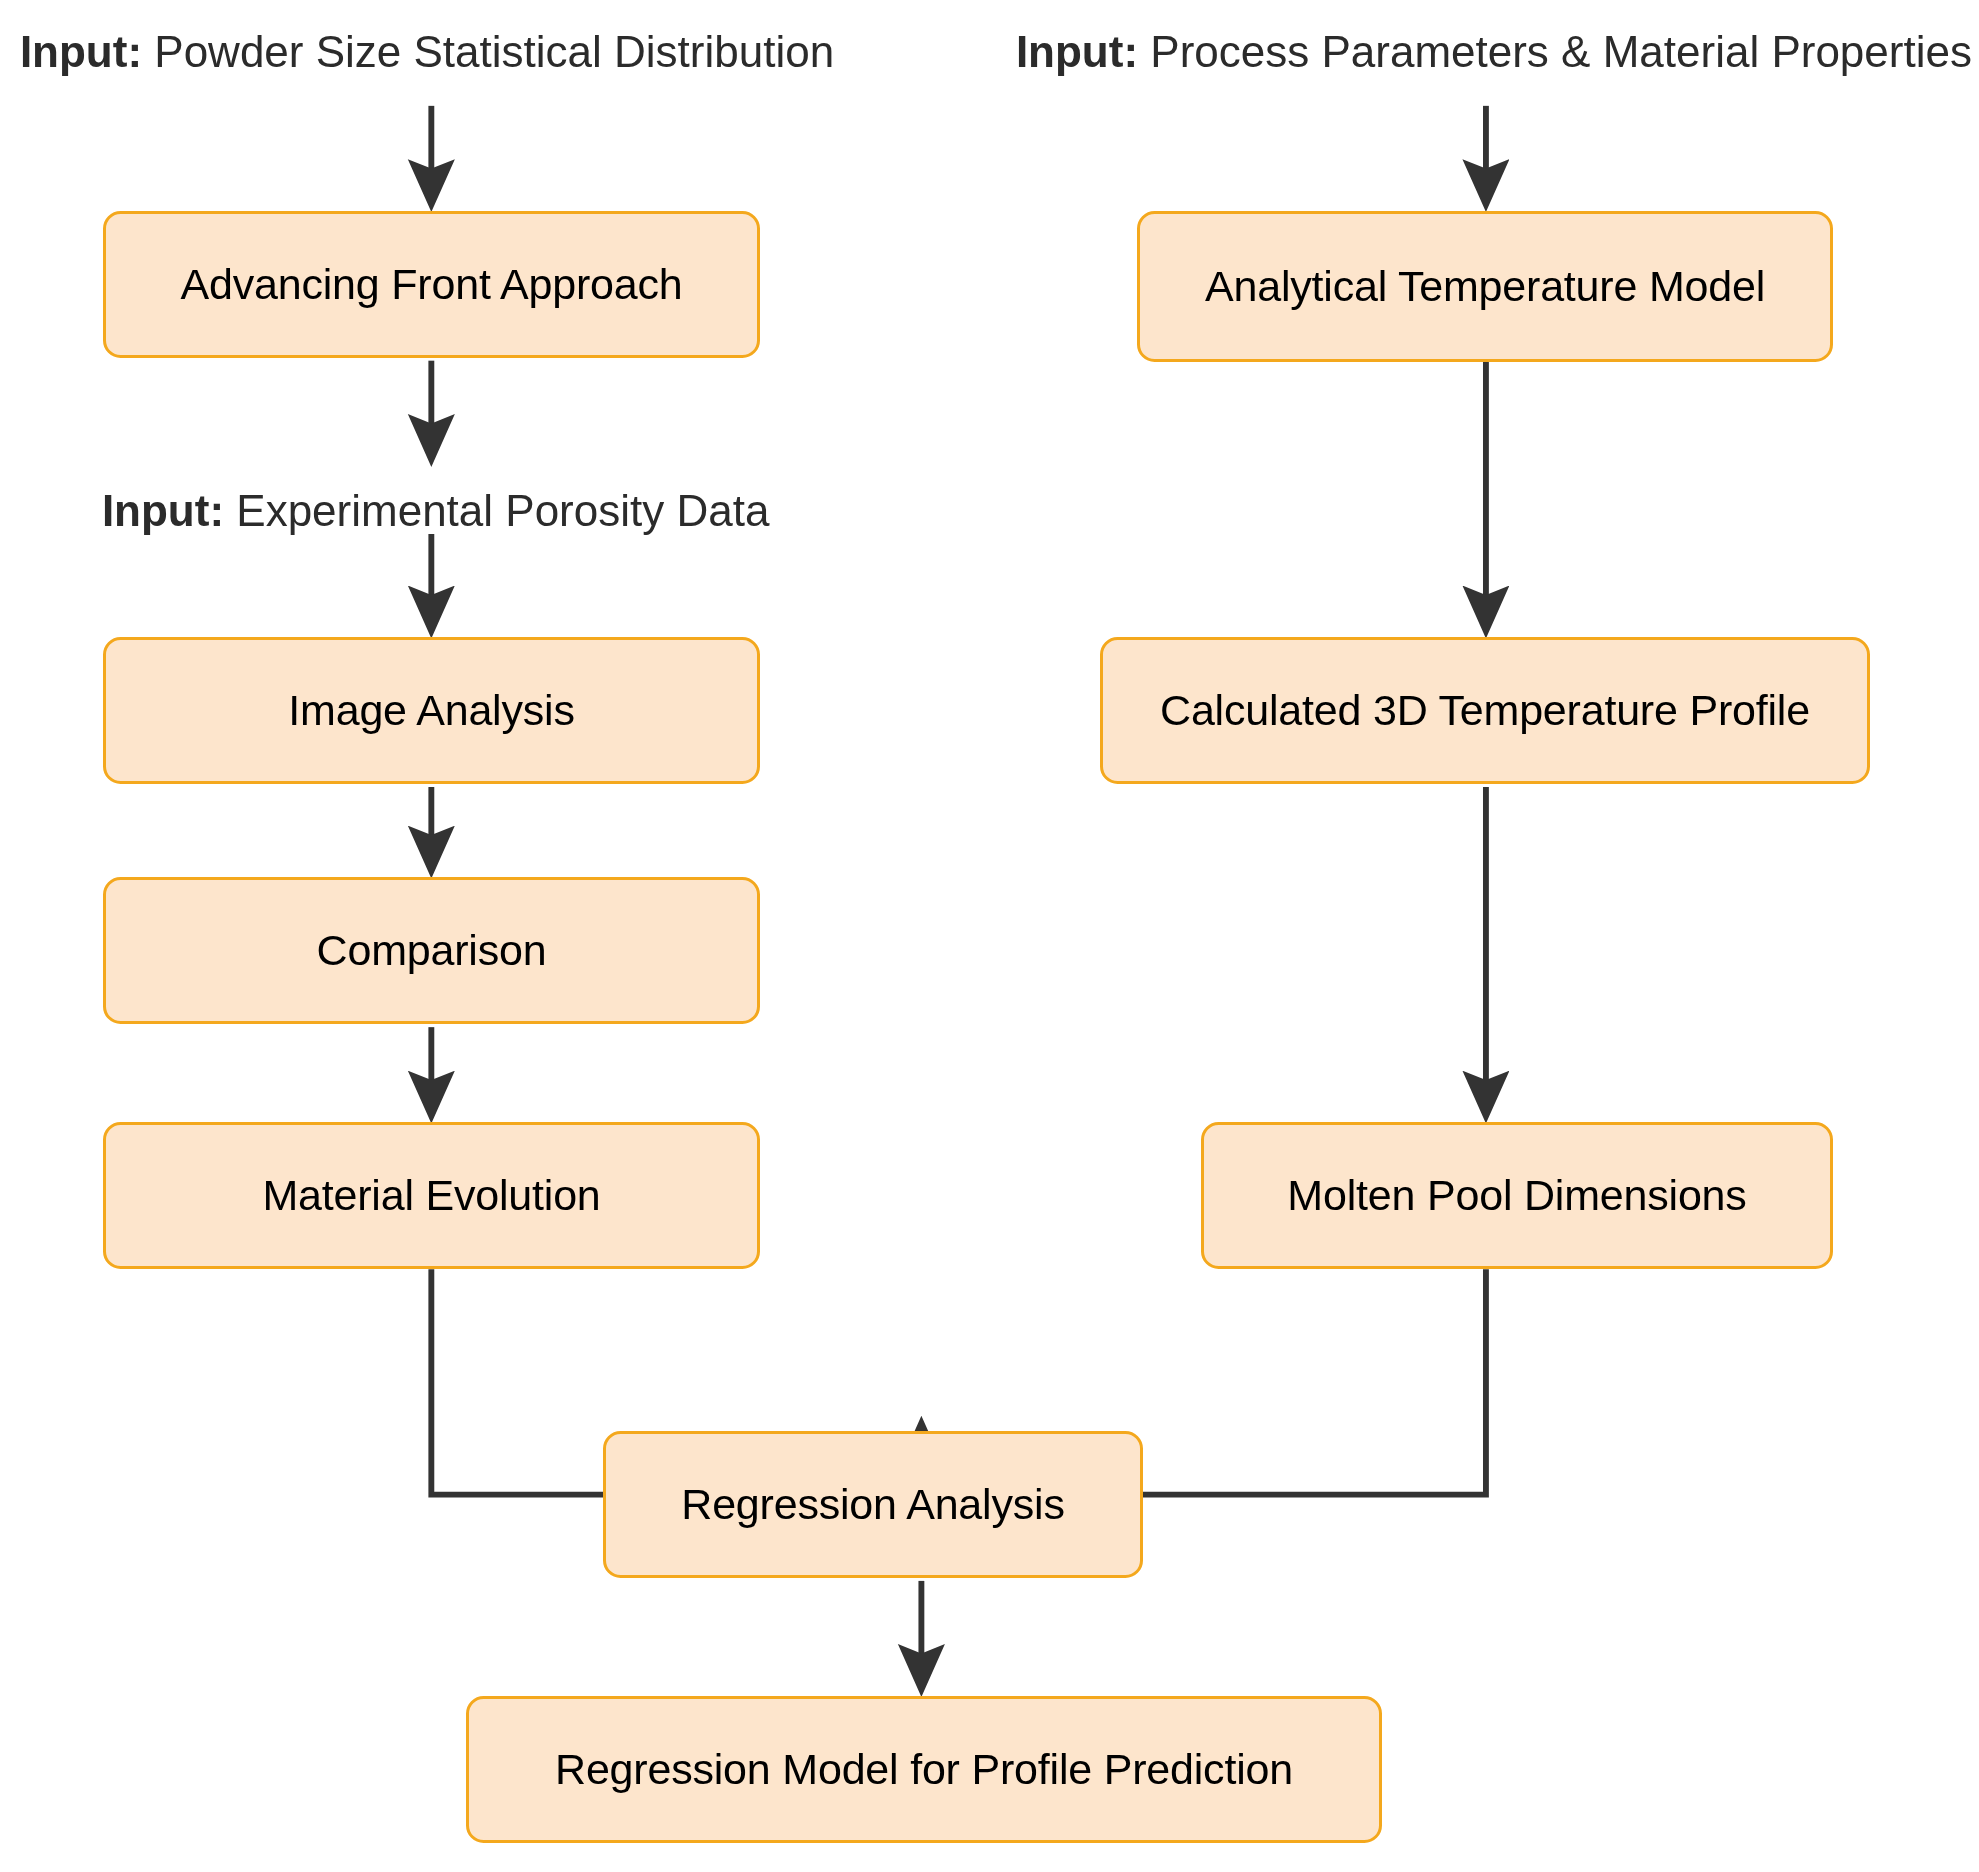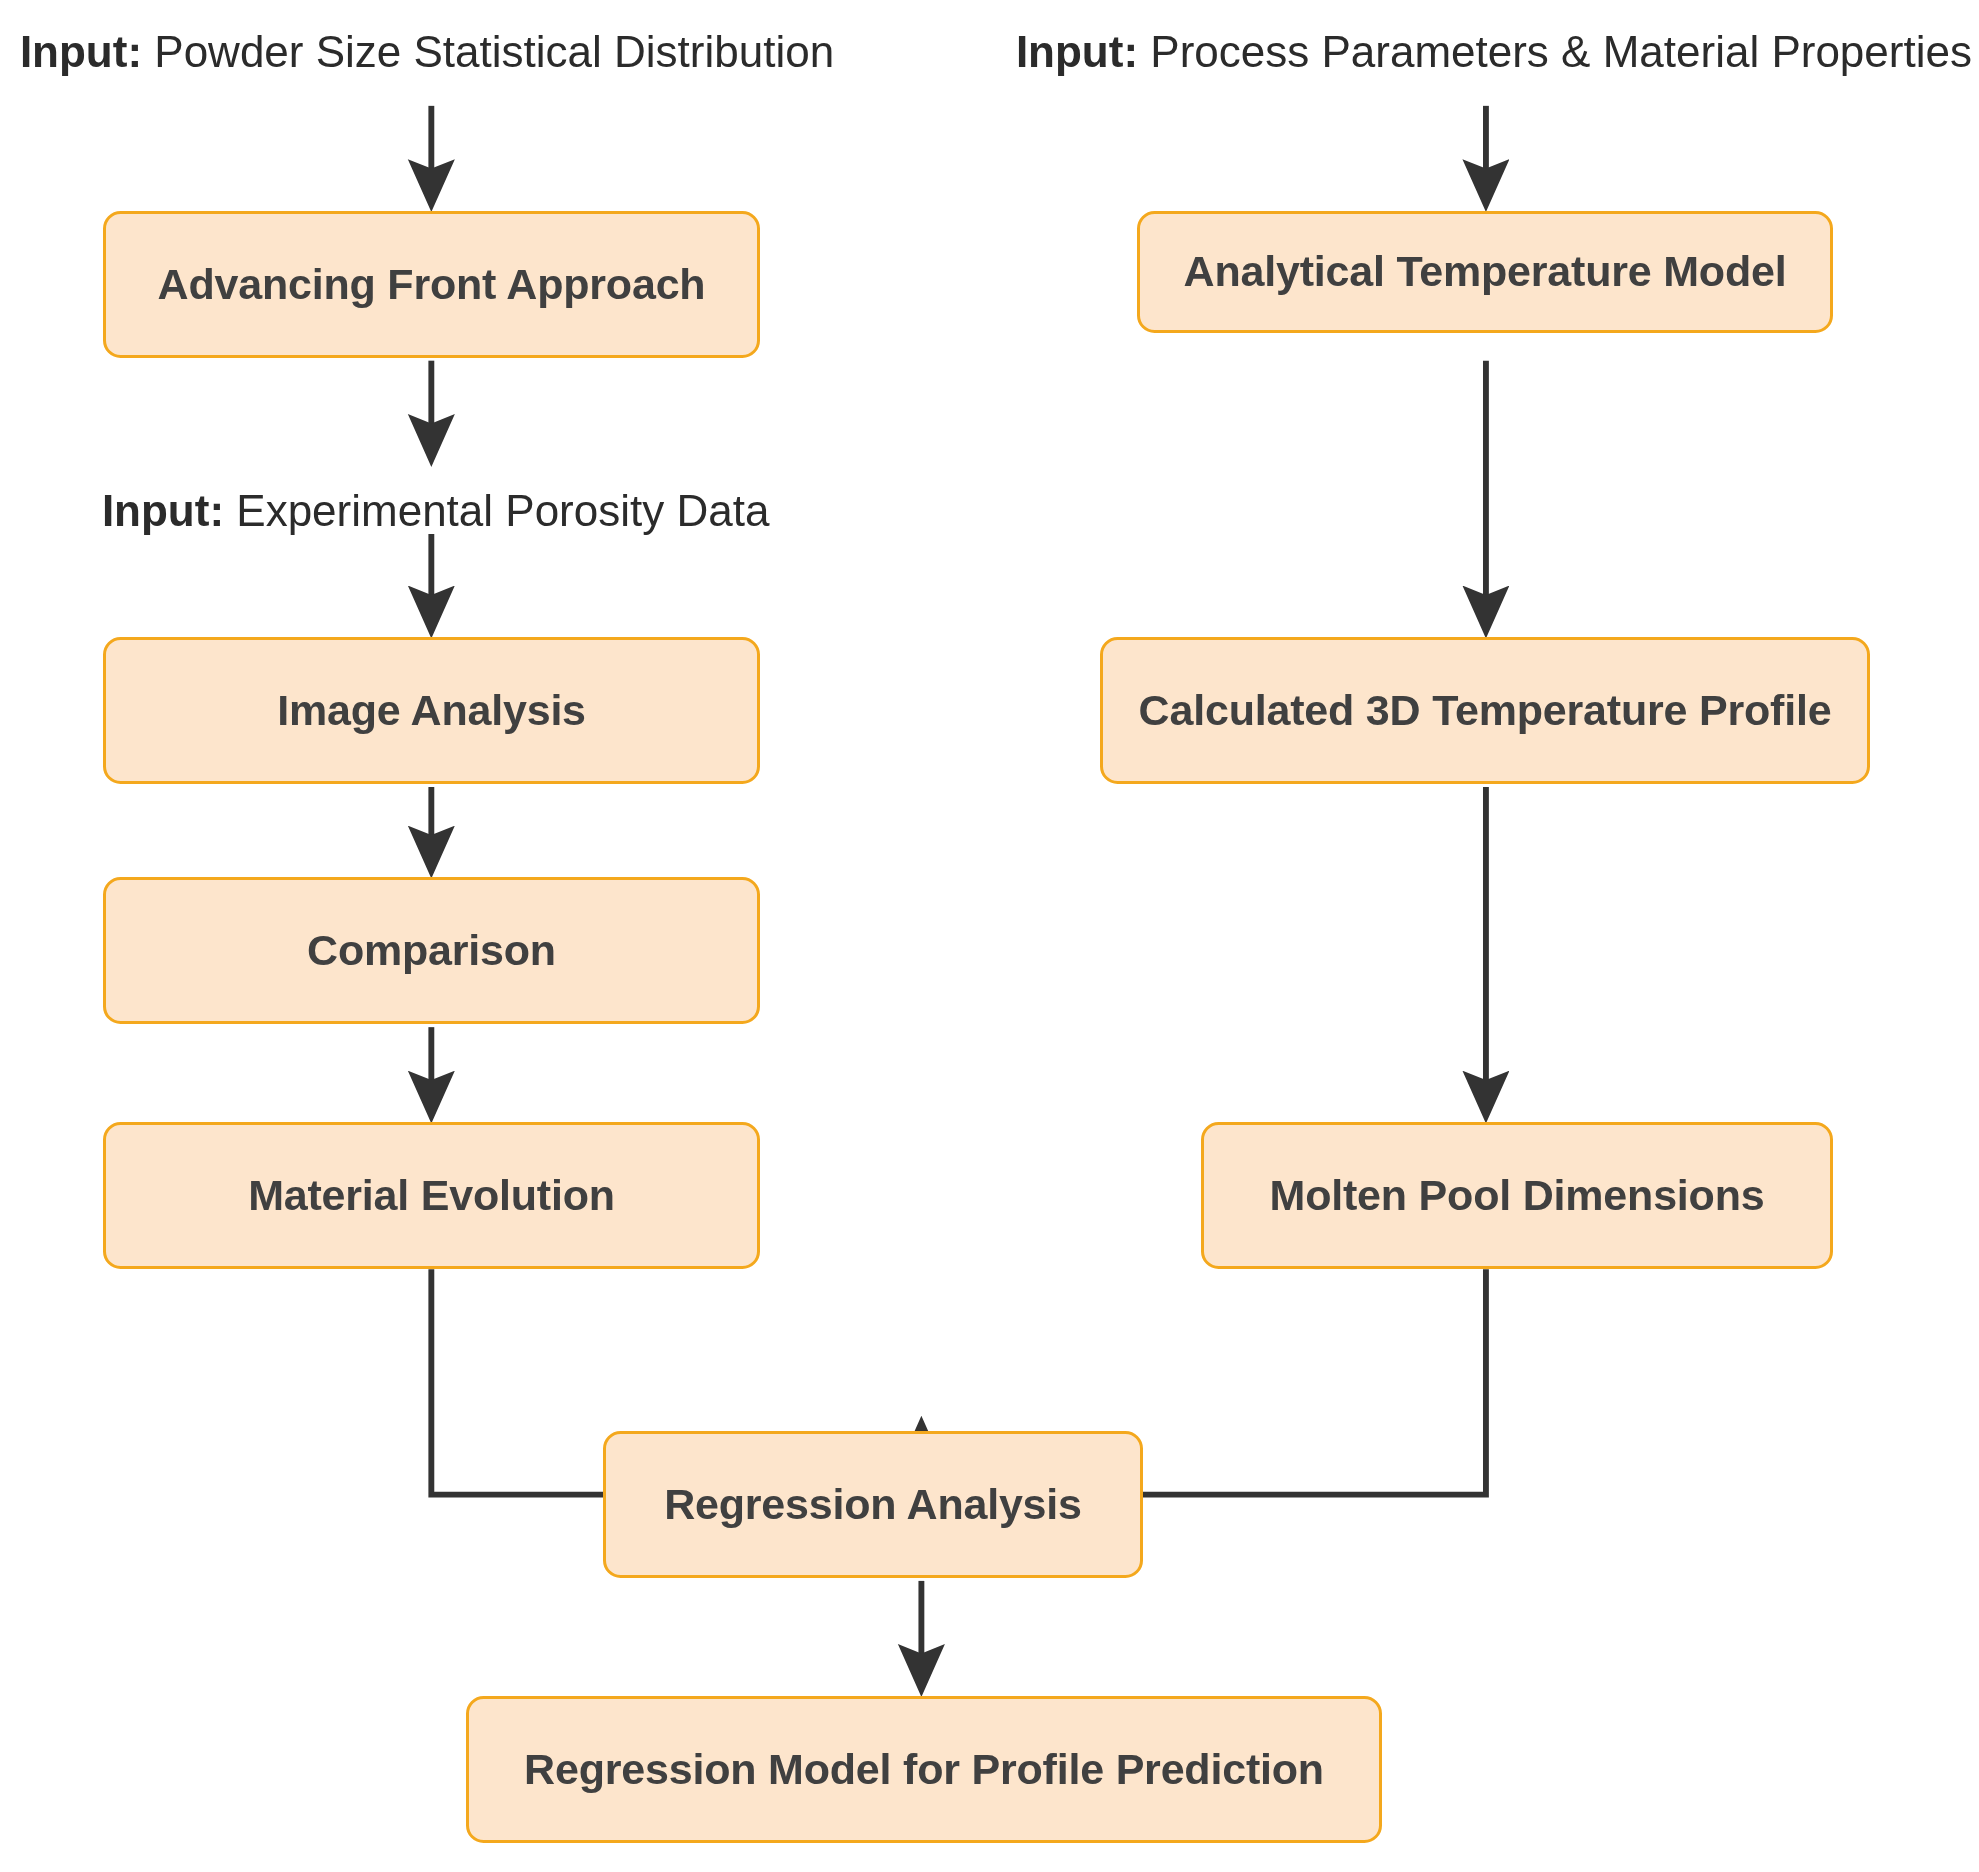--- a/index.html
+++ b/index.html
@@ -30,22 +30,22 @@
     border: 3.9px solid #F4A81D;
     border-radius: 17.6px;
     display: flex;
     align-items: center;
     justify-content: center;
     z-index: 2;
   }
   .node-label {
     font-family: "Liberation Sans", sans-serif;
     font-size: 43px;
-    font-weight: 700;
-    color: #404040;
+    font-weight: 400;
+    color: #000000;
     line-height: 1.1;
     text-align: left;
     white-space: nowrap;
     letter-spacing: -0.2px;
   }
   .edge-label {
     position: absolute;
     font-family: "Liberation Sans", sans-serif;
     font-size: 44px;
     color: #2b2b2b;
@@ -131,21 +131,21 @@
   </div>
 
   <div class="edge-label" style="left:96px; top:488px;">
     <span class="lead">Input:</span><span> Experimental Porosity Data</span>
   </div>
 
   <div class="node" style="left:103px; top:211px; width:657px; height:147px;">
     <span class="node-label">Advancing Front Approach</span>
   </div>
 
-  <div class="node" style="left:1137px; top:211px; width:696px; height:122px;">
+  <div class="node" style="left:1137px; top:211px; width:696px; height:151px;">
     <span class="node-label">Analytical Temperature Model</span>
   </div>
 
   <div class="node" style="left:103px; top:637px; width:657px; height:147px;">
     <span class="node-label">Image Analysis</span>
   </div>
 
   <div class="node" style="left:1100px; top:637px; width:770px; height:147px;">
     <span class="node-label">Calculated 3D Temperature Profile</span>
   </div>

